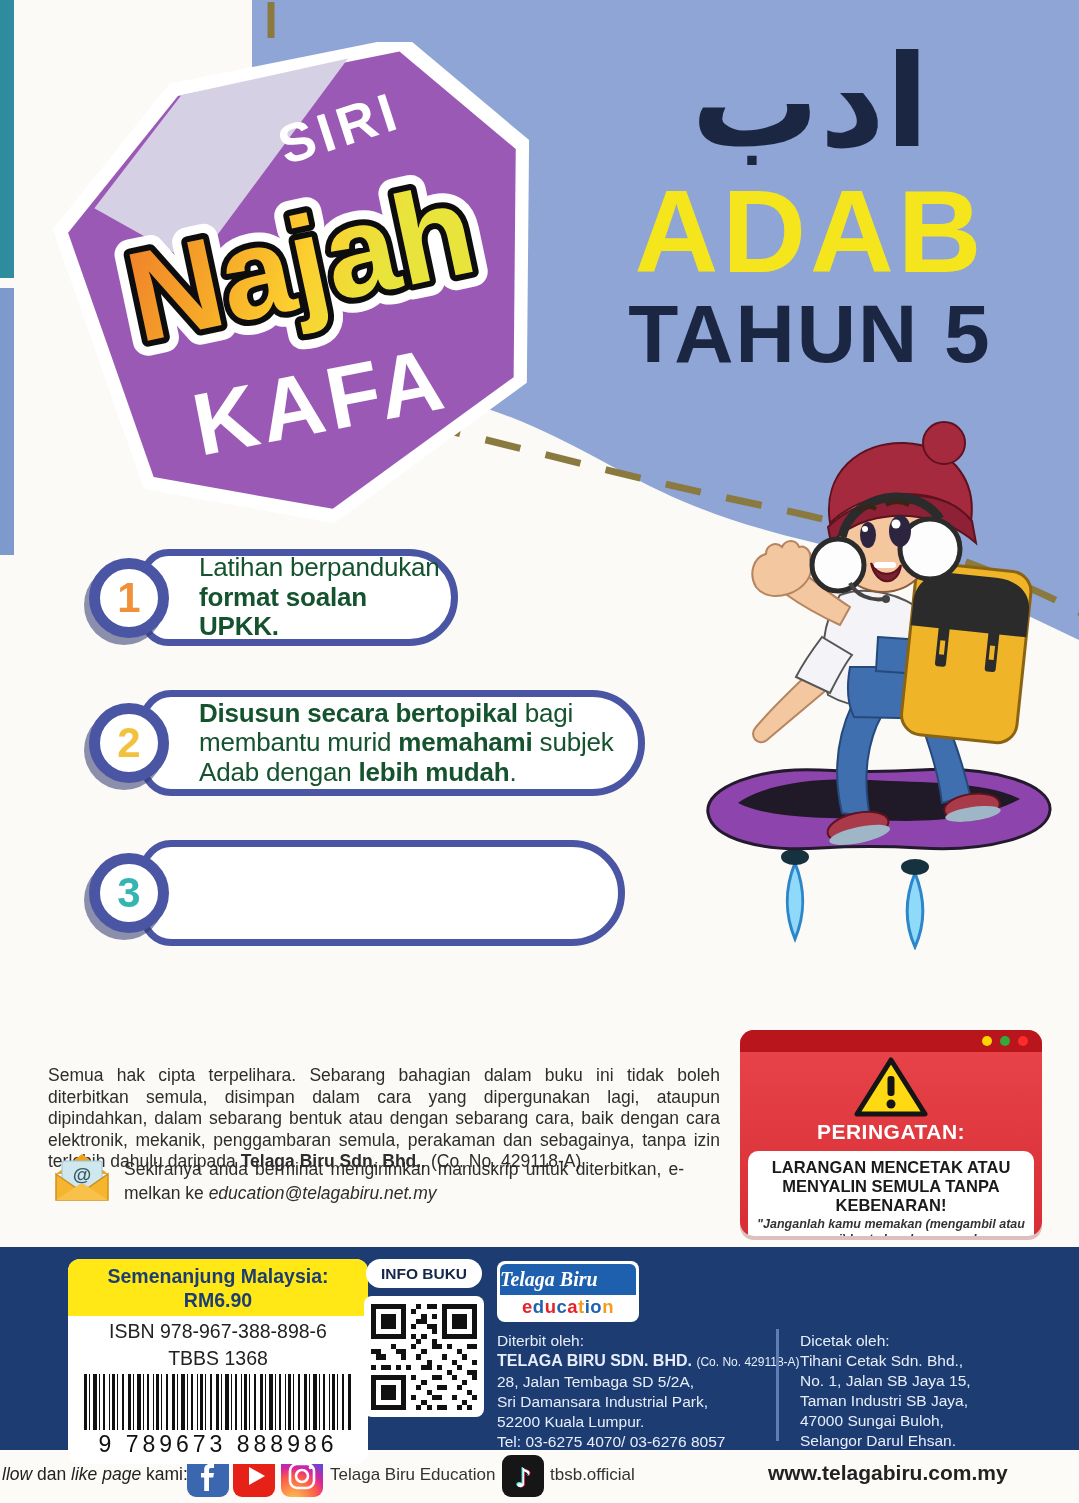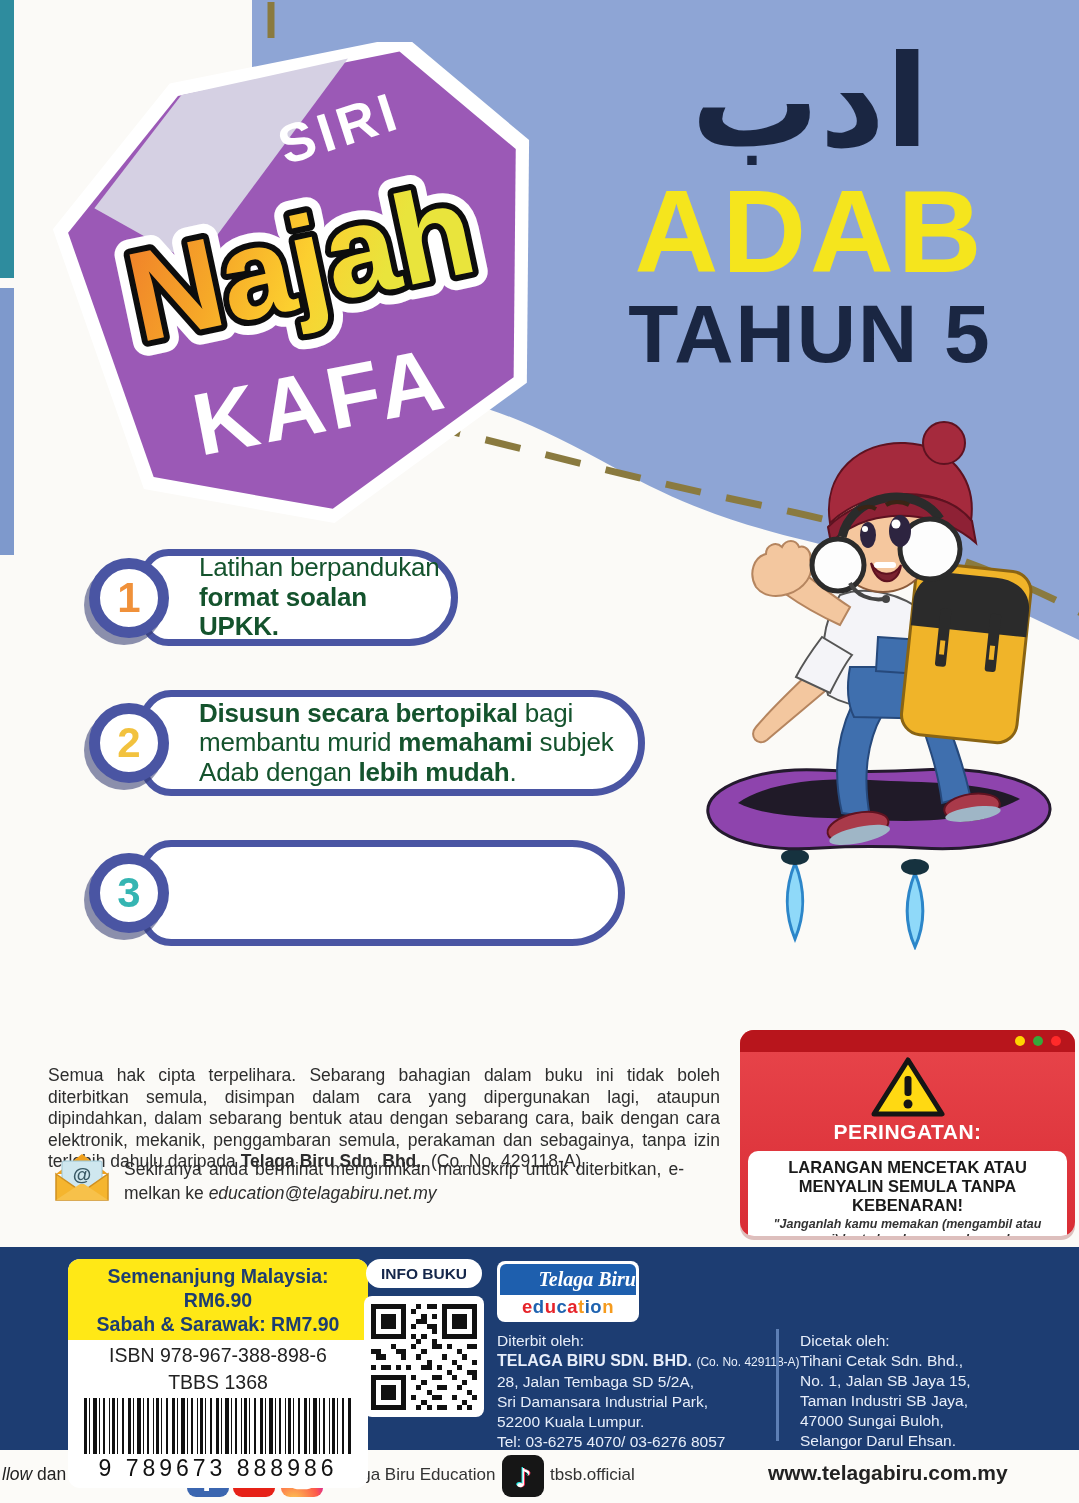--- a/index.html
+++ b/index.html
@@ -32,40 +32,40 @@
   .pill1{top:549px;width:318px;height:97px;}
   .pill2{top:690px;width:505px;height:106px;}
   .pill3{top:840px;width:485px;height:106px;}
 
   
   .copyright{left:48px;top:1065px;width:672px;font-size:17.5px;line-height:21.6px;text-align:justify;color:#2d2d2d;}
   .mailicon{left:50px;top:1146px;width:64px;height:60px;}
   .manuscript{left:124px;top:1158px;width:560px;font-size:17.5px;line-height:23.5px;text-align:justify;color:#2d2d2d;}
 
   
-  .warn{left:740px;top:1030px;width:335px;height:206px;background:linear-gradient(#e8454b,#d92d35);border-radius:14px;overflow:hidden;z-index:2;box-shadow:0 4px 0 rgba(130,15,15,.25);}
+  .warn{left:740px;top:1030px;width:302px;height:206px;background:linear-gradient(#e8454b,#d92d35);border-radius:14px;overflow:hidden;z-index:2;box-shadow:0 4px 0 rgba(130,15,15,.25);}
   .warn-top{height:22px;background:#b8151c;display:flex;justify-content:flex-end;align-items:center;gap:8px;padding-right:14px;}
   .dot{width:10px;height:10px;border-radius:50%;}
   .warn-tri{display:block;margin:4px auto 0;}
   .warn-title{text-align:center;color:#fff;font-weight:bold;font-size:21px;letter-spacing:.5px;margin-top:2px;}
   .warn-box{margin:7px 8px;background:#fff;border-radius:10px;padding:7px 8px 6px;text-align:center;}
   .warn-head{font-size:16.5px;font-weight:bold;color:#1a1a1a;line-height:1.14;}
   .warn-quote{font-size:12.5px;font-style:italic;font-weight:bold;color:#333;line-height:1.15;margin-top:3px;}
 
   
   .footer{left:0;top:1247px;width:1079px;height:203px;background:#1d3d72;z-index:1;}
   .pricebox{position:absolute;left:68px;top:12px;width:300px;background:#fff;border-radius:12px;overflow:hidden;text-align:center;padding-bottom:6px;}
   .priceyellow{background:#ffe816;padding:5px 4px 4px;color:#1d3d72;font-size:19.5px;line-height:24px;font-weight:bold;}
   .isbn{font-size:19.5px;color:#222;line-height:23px;margin-top:4px;}
   .barcode{height:56px;margin:4px 16px 0;background:repeating-linear-gradient(90deg,#111 0 3px,#fff 3px 5px,#111 5px 6px,#fff 6px 9px,#111 9px 13px,#fff 13px 15px,#111 15px 16px,#fff 16px 19px,#111 19px 21px,#fff 21px 25px,#111 25px 26px,#fff 26px 28px,#111 28px 31px,#fff 31px 33px,#111 33px 34px,#fff 34px 38px,#111 38px 40px,#fff 40px 44px);}
   .bdigits{font-size:23px;color:#111;letter-spacing:4px;margin-top:1px;}
   .infopill{position:absolute;left:366px;top:12px;width:116px;height:29px;background:#fff;border-radius:16px;display:flex;align-items:center;justify-content:center;font-weight:bold;font-size:15.5px;color:#14264a;}
   .qrbox{position:absolute;left:364px;top:49px;width:120px;height:121px;background:#fff;border-radius:8px;display:flex;align-items:center;justify-content:center;}
   .tblogo{position:absolute;left:497px;top:14px;width:142px;height:61px;background:#fff;border-radius:8px;padding:3px;box-sizing:border-box;}
-  .tblogo-top{background:#1e5fae;border-radius:6px 6px 0 0;color:#fff;font-family:"Liberation Serif",serif;font-style:italic;font-weight:bold;font-size:20px;text-align:right;height:31px;line-height:30px;}
+  .tblogo-top{background:#1e5fae;border-radius:6px 6px 0 0;color:#fff;font-family:"Liberation Serif",serif;font-style:italic;font-weight:bold;font-size:20px;text-align:left;height:31px;line-height:30px;}
   .tblogo-bot{height:24px;text-align:center;font-weight:bold;font-size:18.5px;line-height:23px;letter-spacing:.5px;}
   .pubblock{position:absolute;left:497px;top:84px;color:#e7eefa;font-size:15.5px;line-height:20px;}
   .pubname{font-weight:bold;font-size:16px;}
   .pubco{font-size:12px;font-weight:normal;}
   .vdivider{position:absolute;left:776px;top:82px;width:3px;height:112px;background:#5d7fb5;}
   .prtblock{position:absolute;left:800px;top:84px;color:#e7eefa;font-size:15.5px;line-height:20px;}
 
   
   .social{left:0;top:1450px;width:1079px;height:53px;background:#fcfbf8;}
   .slead{position:absolute;left:2px;top:14px;font-size:17.5px;color:#222;}
@@ -222,21 +222,20 @@
     <div class="warn-box">
       <div class="warn-head">LARANGAN MENCETAK ATAU MENYALIN SEMULA TANPA KEBENARAN!</div>
       <div class="warn-quote"><span>"Janganlah kamu memakan (mengambil atau menguasai) harta benda sesama kamu dengan jalan yang salah."</span> </div>
     </div>
   </div>
 
   <div class="abs footer">
     <div class="pricebox">
       <div class="priceyellow">
         <div><span>Semenanjung Malaysia: </span><span style="font-weight: bold;">RM6.90</span></div>
-        <div><span>Sabah &amp; Sarawak: </span><span style="font-weight: bold;">RM7.90</span></div>
       </div>
       <div class="isbn">ISBN 978-967-388-898-6</div>
       <div class="isbn">TBBS 1368</div>
       <div class="barcode"></div>
       <div class="bdigits">9 789673 888986</div>
     </div>
 
     <div class="infopill">INFO BUKU</div>
     <div class="qrbox">
       <svg width="106" height="106" viewBox="0 0 21 21" shape-rendering="crispEdges">

